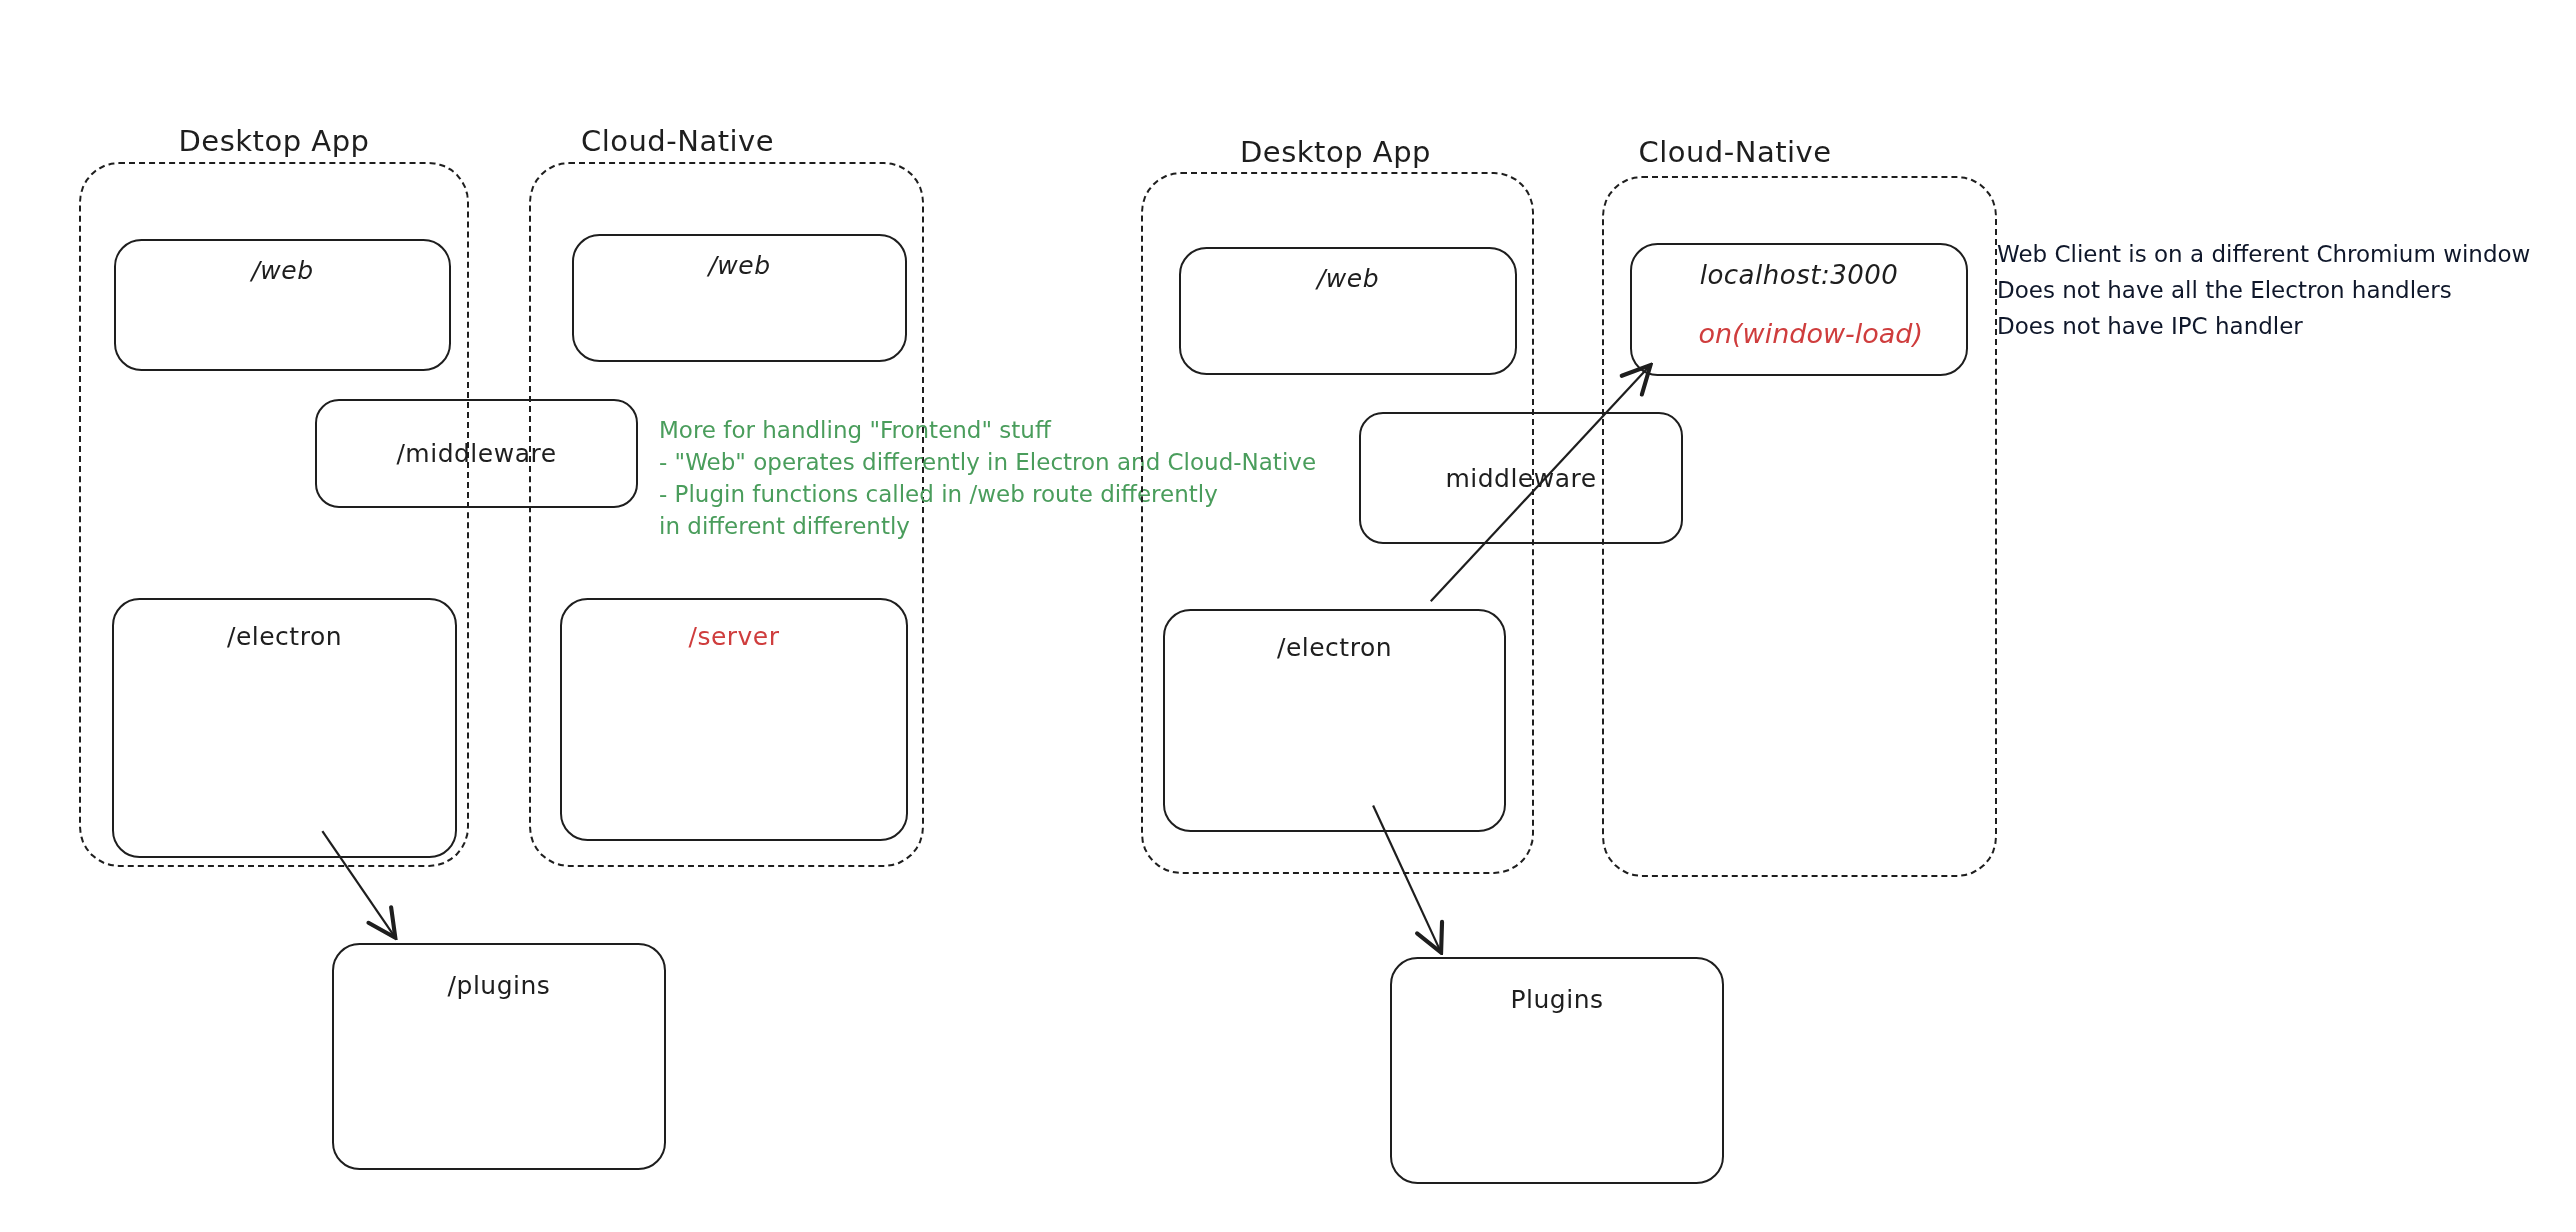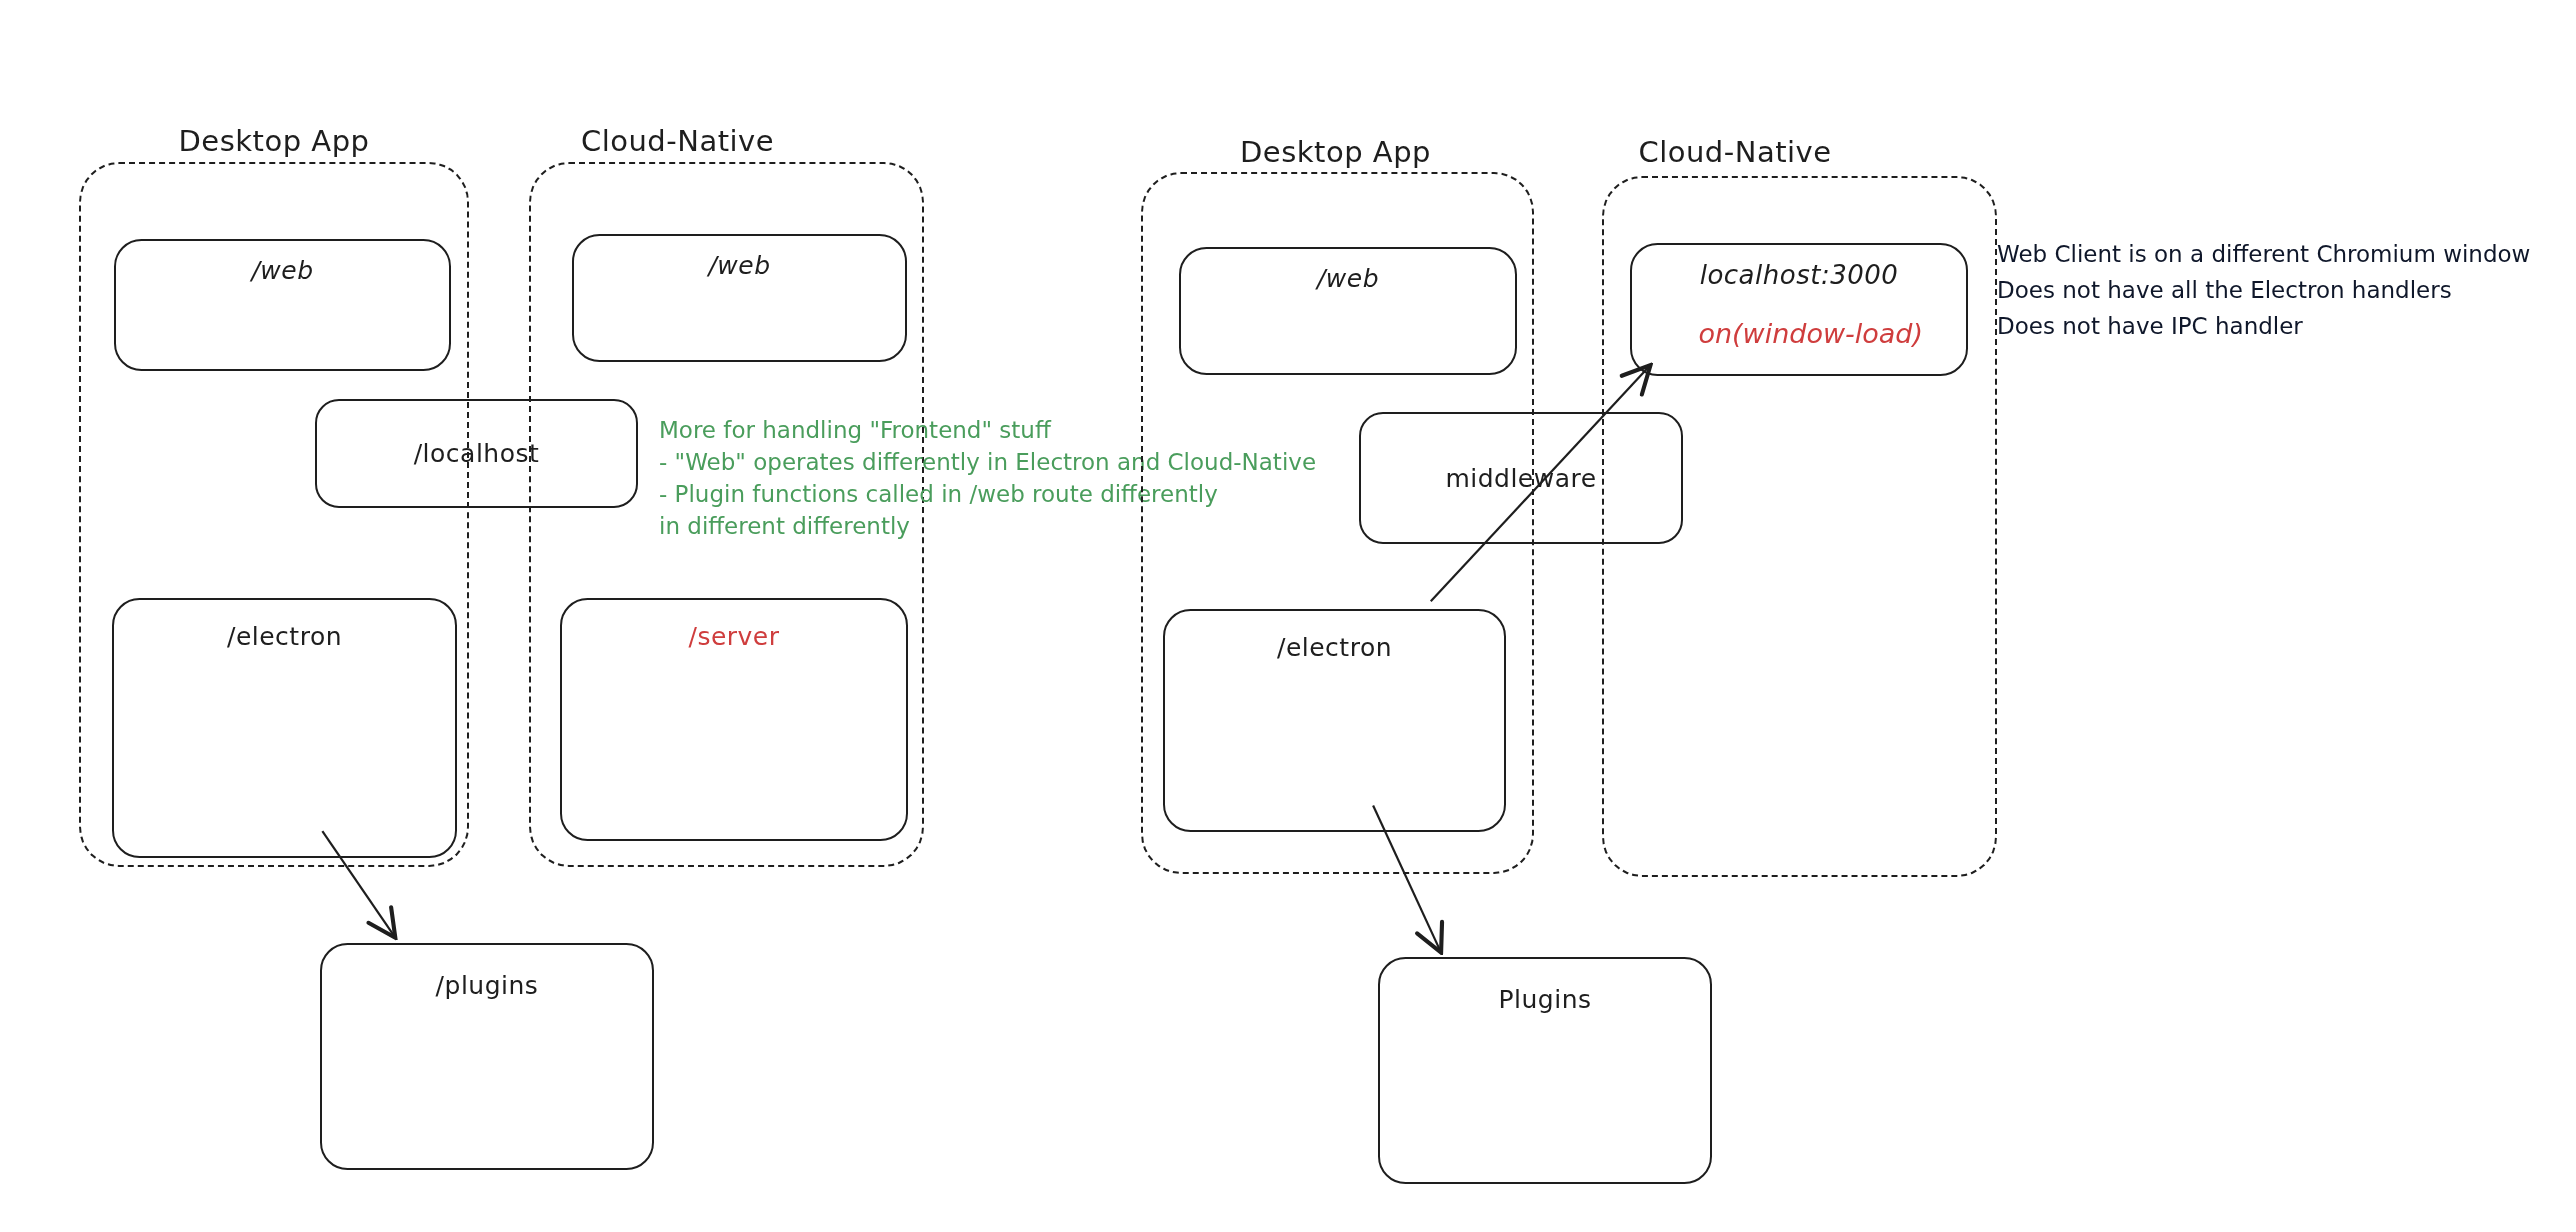--- a/index.html
+++ b/index.html
@@ -6,21 +6,21 @@
   .canvas{position:relative;width:2576px;height:1232px;background:#ffffff;overflow:hidden;
           font-family:"DejaVu Sans",sans-serif;color:#1e1e1e;}
   .grouplabel{position:absolute;text-align:center;font-size:29px;letter-spacing:0.5px;color:#1e1e1e;}
   .dashed{position:absolute;border:2.3px dashed #1e1e1e;border-radius:40px;background:transparent;}
   .node{position:absolute;border:2.3px solid #1e1e1e;border-radius:27.5px;background:transparent;
         display:flex;justify-content:center;align-items:flex-start;}
   .node.center{align-items:center;}
   .nodelabel{font-size:25px;letter-spacing:0.5px;white-space:nowrap;}
   .pad-s{padding-top:14.6px;font-style:italic;}
   .pad-m{padding-top:22px;}
-  .pad-l{padding-top:26px;}
+  .pad-l{padding-top:26px;margin-left:12px;}
   .note{position:absolute;white-space:nowrap;}
   .note div{white-space:nowrap;}
   .note-green{color:#4a9d5c;font-size:23px;line-height:32px;}
   .note-red{color:#0f172a;font-size:23px;line-height:36px;}
   .red-text{color:#cf3d3d;}
   .sub-event{position:absolute;right:43px;top:73px;font-size:27px;color:#cf3d3d;white-space:nowrap;}
   svg.arrows{position:absolute;left:0;top:0;z-index:6;pointer-events:none;}
 </style>
 </head>
 <body>
@@ -35,21 +35,21 @@
 
   <div class="node pad-s" style="left:114px;top:239px;width:333px;height:113px">
     <span class="nodelabel">/web</span>
   </div>
 
   <div class="node pad-s" style="left:572px;top:234px;width:331px;height:109px">
     <span class="nodelabel">/web</span>
   </div>
 
   <div class="node center" style="left:315px;top:399px;width:319px;height:105px;border-radius:24px">
-    <span class="nodelabel">/localhost</span>
+    <span class="nodelabel">/middleware</span>
   </div>
 
   <div class="node pad-m" style="left:112px;top:598px;width:341px;height:234px">
     <span class="nodelabel">/electron</span>
   </div>
 
   <div class="node pad-m" style="left:560px;top:598px;width:344px;height:217px">
     <span class="nodelabel red-text">/server</span>
   </div>
 

